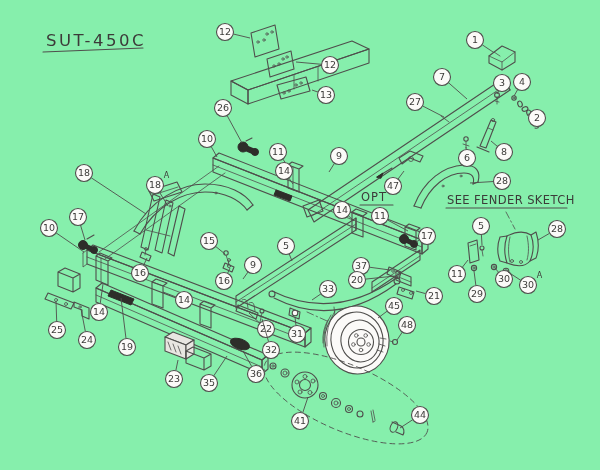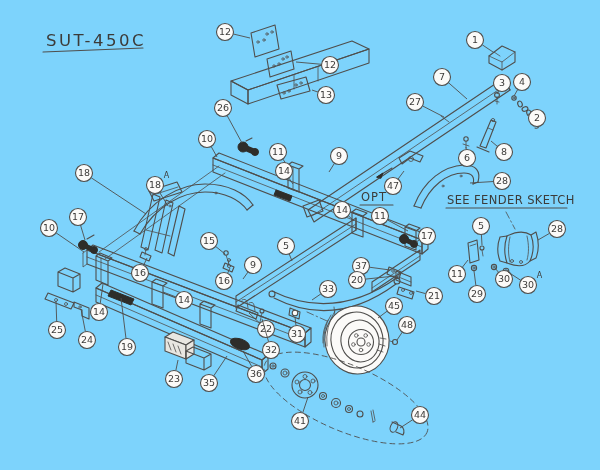--- a/index.html
+++ b/index.html
@@ -1,16 +1,16 @@
 <!DOCTYPE html>
 <html><head>
 <meta charset="utf-8">
 <style>
   html,body{margin:0;padding:0;background:#e8e8e8;}
-  .page{width:600px;height:470px;background:#7dd3fc;position:relative;overflow:hidden;
+  .page{width:600px;height:470px;background:#86efac;position:relative;overflow:hidden;
         font-family:"DejaVu Sans",sans-serif;}
   svg{display:block}
   .ink{stroke:#4f4e4c;fill:none;stroke-width:1.1;stroke-linejoin:round;stroke-linecap:round}
   .thin{stroke-width:0.8}
   .fill-dark{fill:#2e2d2a;stroke:#2e2d2a;stroke-width:1}
   .fill-paper{fill:#fbfaf8}
   .fill-grey{fill:#e8e6e1}
   .bubble{fill:#fbfaf8;stroke:#4f4e4c;stroke-width:1.1}
   .bubble-num{font-family:"DejaVu Sans",sans-serif;font-size:9.5px;fill:#3c3b39}
   .bubble-sup{font-family:"DejaVu Sans",sans-serif;font-size:8px;fill:#3c3b39}

